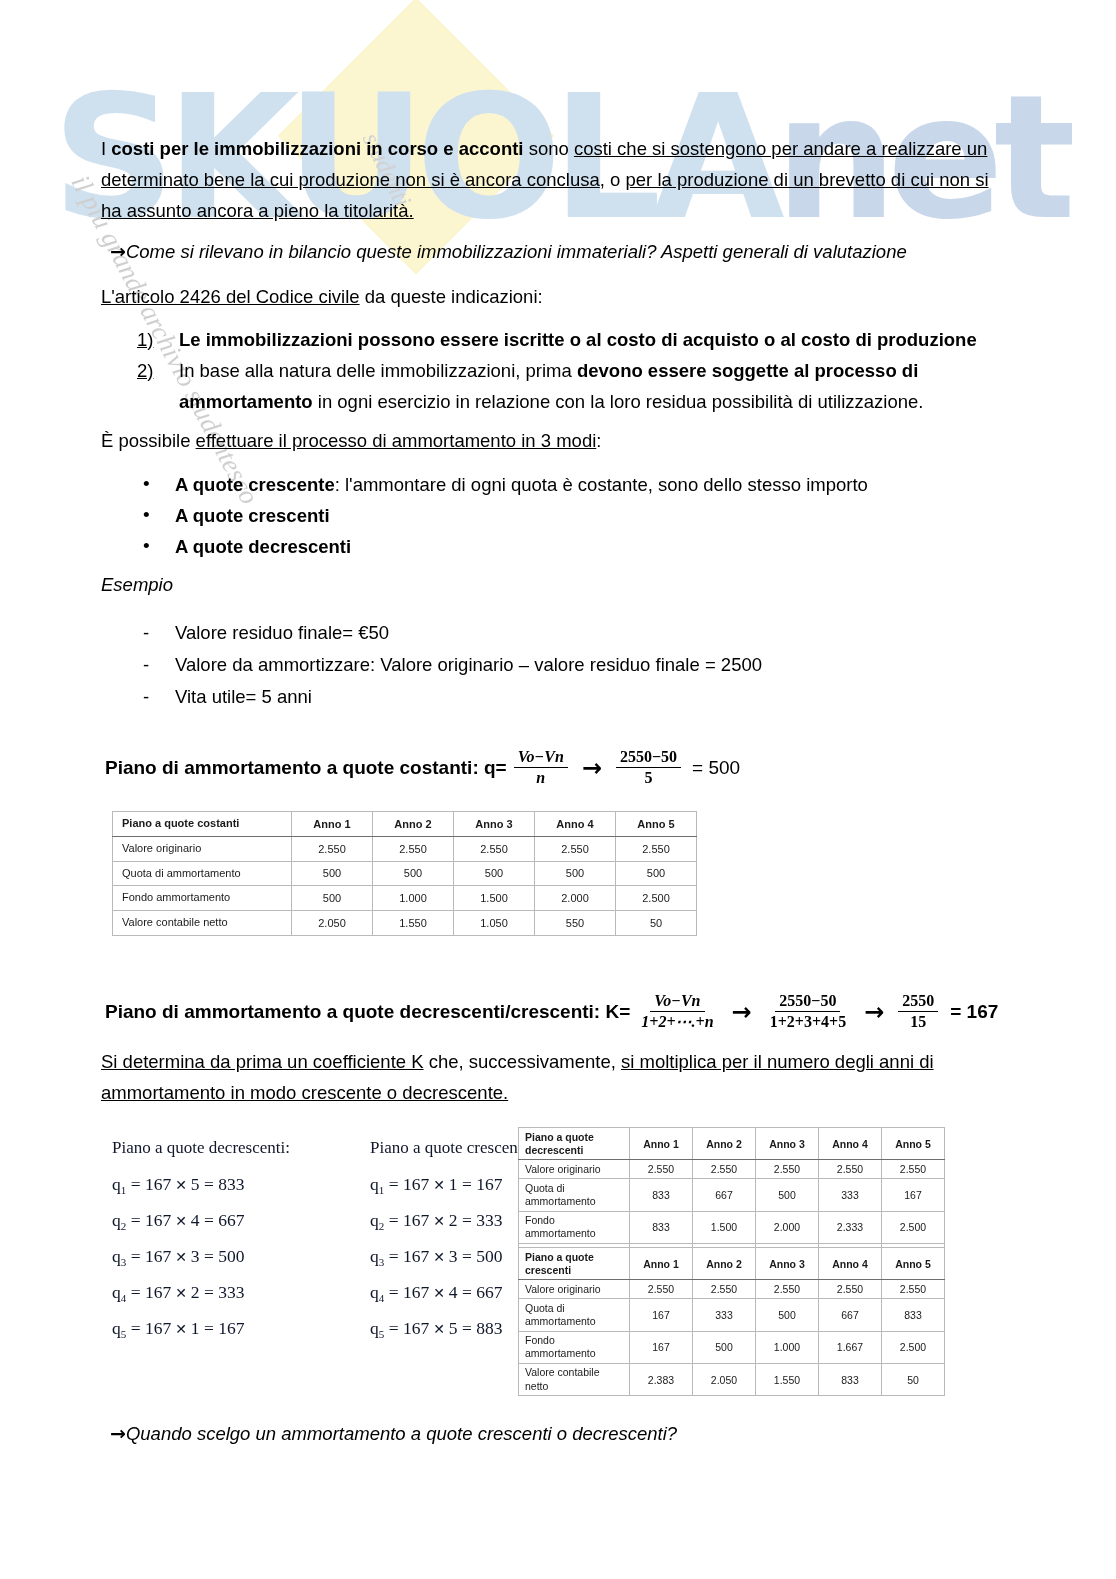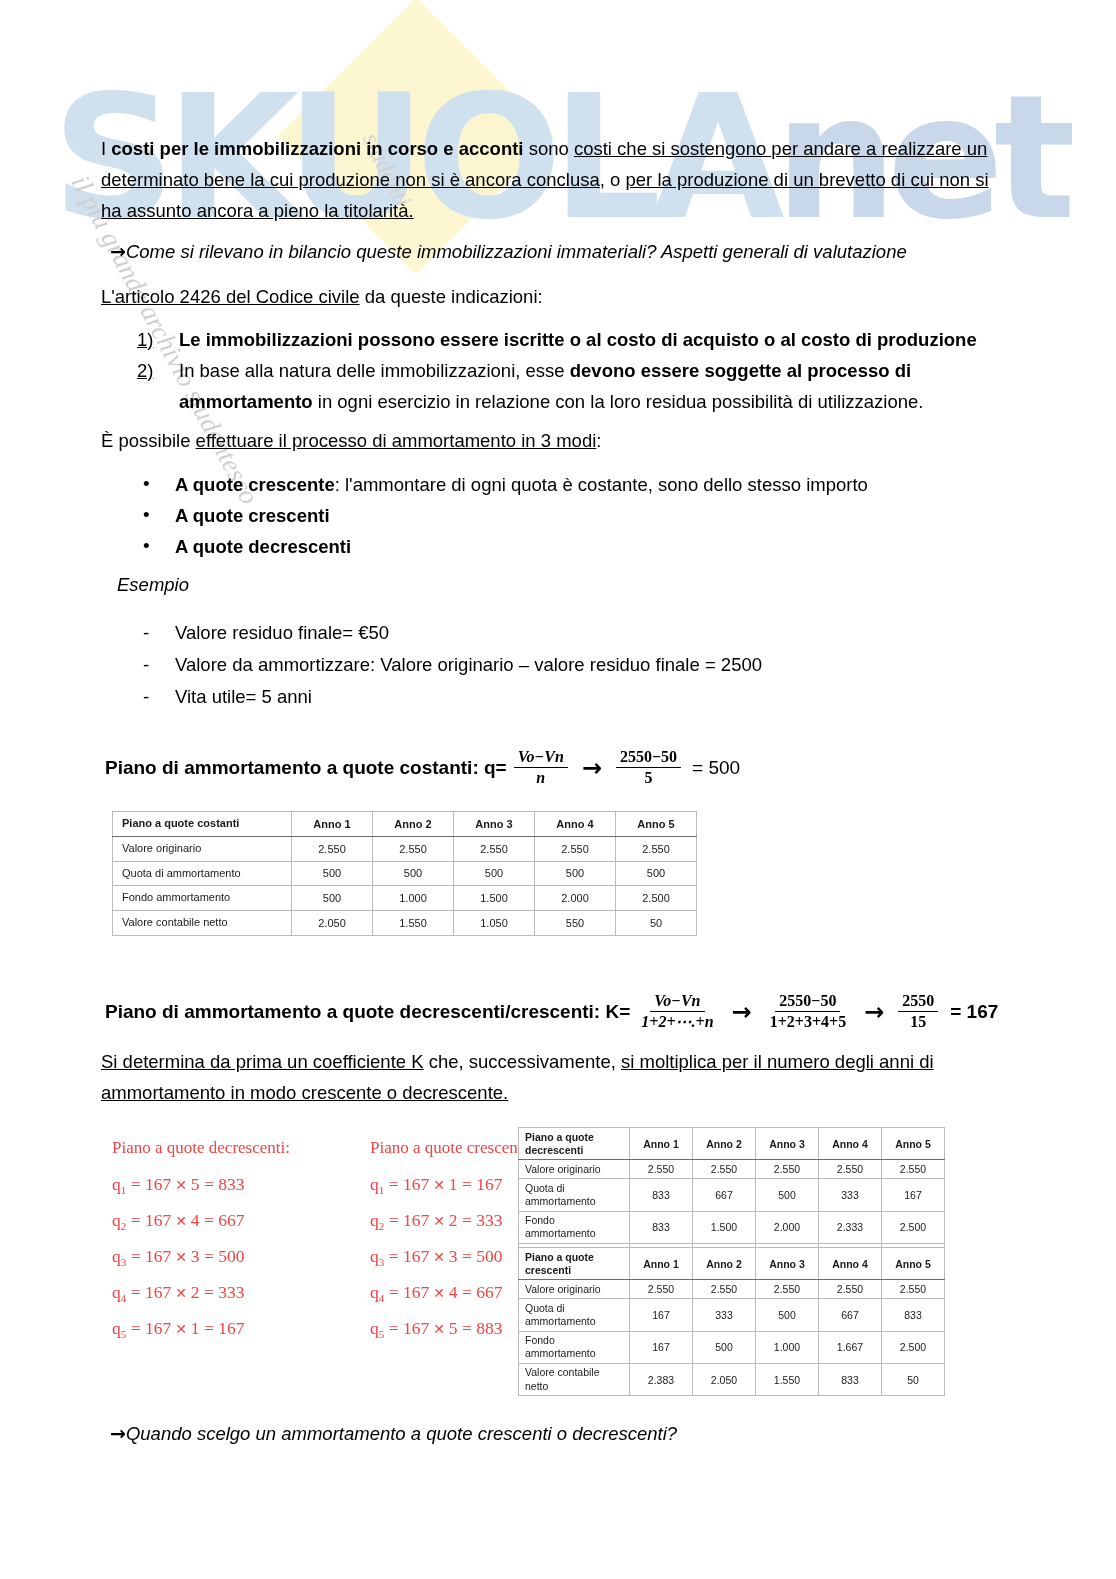--- a/index.html
+++ b/index.html
@@ -154,21 +154,20 @@
   ul.dashlist li::before {
     content: "-";
     position: absolute;
     left: -32px;
     top: 0;
   }
 
   .eshead {
     font-size: 18.5px;
     font-style: italic;
-    margin-left: 16px;
   }
 
   
   .fheading {
     font-size: 19px;
     font-weight: bold;
     display: flex;
     align-items: center;
     white-space: nowrap;
   }
@@ -237,21 +236,21 @@
   }
   table.amort.t1 { font-size: 11px; }
   table.amort.t1 th, table.amort.t1 td { padding: 5px 9px; }
   table.amort.small { font-size: 10.5px; }
   table.amort.small th, table.amort.small td { padding: 2.5px 6px; }
 
   
   .qcol {
     font-family: "Liberation Serif", serif;
     font-size: 17px;
-    color: #ef4444;
+    color: #0f172a;
   }
   .qcol .qtitle {
     font-size: 17px;
     margin-bottom: 16px;
     white-space: nowrap;
   }
   .qrow {
     margin-bottom: 15px;
     white-space: nowrap;
     font-size: 17.5px;
@@ -284,21 +283,21 @@
   <div id="content">
 
     <div class="blk para" style="left:101px; top:133px; width:912px;"><span>I </span><b>costi per le immobilizzazioni in corso e acconti</b><span> sono </span><span class="u">costi che si sostengono per andare a realizzare un determinato bene la cui produzione non si è ancora conclusa</span><span>, o </span><span class="u">per la produzione di un brevetto di cui non si ha assunto ancora a pieno la titolarità.</span></div>
 
     <div class="blk arrowline" style="left:110px; top:236px; width:900px;"><span class="arrowglyph">→</span><span>Come si rilevano in bilancio queste immobilizzazioni immateriali? Aspetti generali di valutazione</span></div>
 
     <div class="blk para" style="left:101px; top:281px; width:900px;"><span class="u">L'articolo 2426 del Codice civile</span><span> da queste indicazioni:</span></div>
 
     <ol class="numlist blk" style="left:101px; top:324px; width:850px;">
       <li><span class="num">1)</span><b>Le immobilizzazioni possono essere iscritte o al costo di acquisto o al costo di produzione</b></li>
-      <li><span class="num">2)</span><span class="u">In base alla natura delle immobilizzazioni</span><span>, esse </span><b>devono essere soggette al processo di ammortamento</b><span> in ogni esercizio </span><span class="u">in relazione con la loro residua possibilità di utilizzazione</span><span>.</span></li>
+      <li><span class="num">2)</span><span class="u">In base alla natura delle immobilizzazioni</span><span>, prima </span><b>devono essere soggette al processo di ammortamento</b><span> in ogni esercizio </span><span class="u">in relazione con la loro residua possibilità di utilizzazione</span><span>.</span></li>
     </ol>
 
     <div class="blk para" style="left:101px; top:425px; width:900px;"><span>È possibile </span><span class="u">effettuare il processo di ammortamento in 3 modi</span><span>:</span></div>
 
     <ul class="bullist blk" style="left:101px; top:469px; width:850px;">
       <li><b>A quote crescente</b><span>: </span><span class="u">l'ammontare di ogni quota è costante, sono dello stesso importo</span></li>
       <li><b>A quote crescenti</b></li>
       <li><b>A quote decrescenti</b></li>
     </ul>
 

